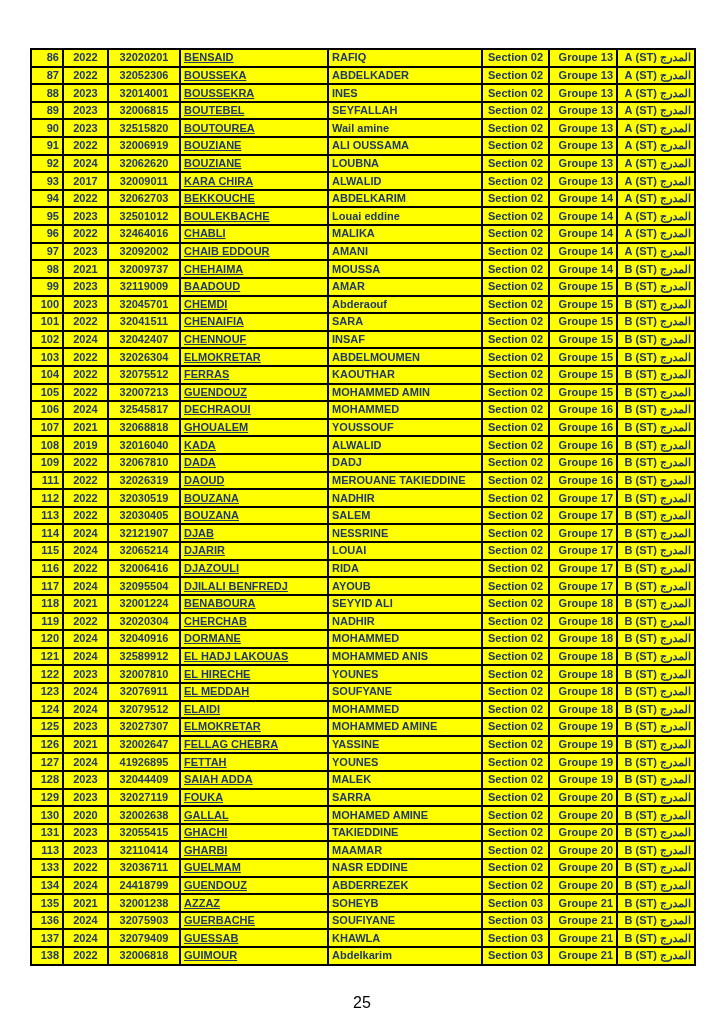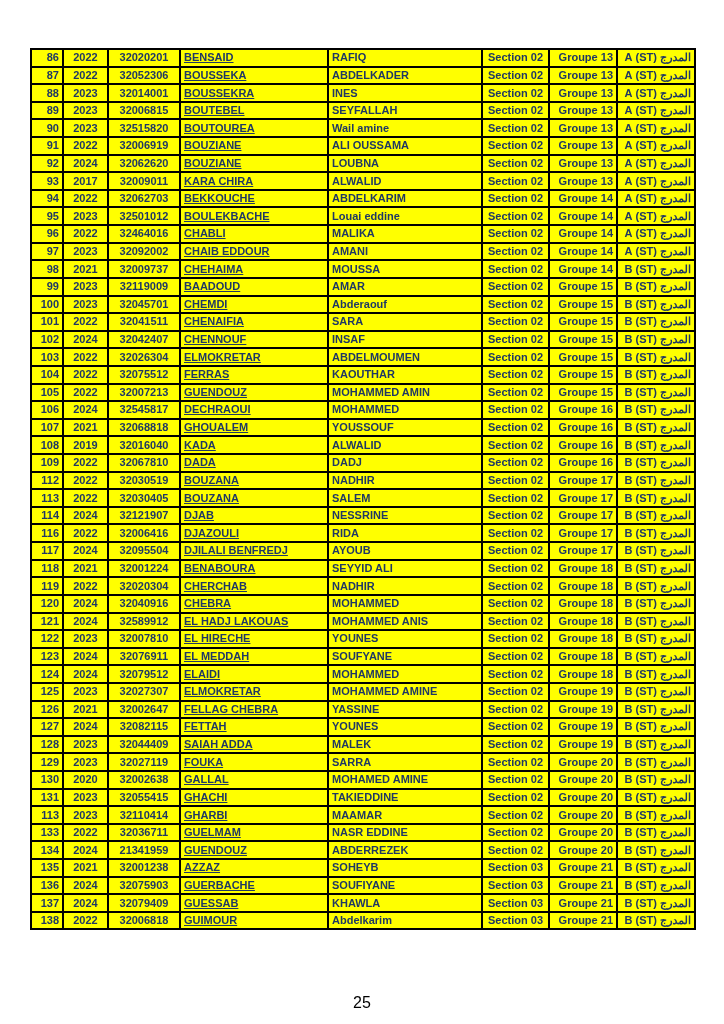--- a/index.html
+++ b/index.html
@@ -307,20 +307,30 @@
           <td class="col-num">109</td>
           <td class="col-year">2022</td>
           <td class="col-matricule">32067810</td>
           <td class="col-surname">DADA</td>
           <td class="col-firstname">DADJ</td>
           <td class="col-section">Section 02</td>
           <td class="col-groupe">Groupe 16</td>
           <td class="col-amphi" dir="rtl">المدرج (ST) B</td>
         </tr>
         <tr>
+          <td class="col-num">111</td>
+          <td class="col-year">2022</td>
+          <td class="col-matricule">32026319</td>
+          <td class="col-surname">DAOUD</td>
+          <td class="col-firstname">MEROUANE TAKIEDDINE</td>
+          <td class="col-section">Section 02</td>
+          <td class="col-groupe">Groupe 16</td>
+          <td class="col-amphi" dir="rtl">المدرج (ST) B</td>
+        </tr>
+        <tr>
           <td class="col-num">112</td>
           <td class="col-year">2022</td>
           <td class="col-matricule">32030519</td>
           <td class="col-surname">BOUZANA</td>
           <td class="col-firstname">NADHIR</td>
           <td class="col-section">Section 02</td>
           <td class="col-groupe">Groupe 17</td>
           <td class="col-amphi" dir="rtl">المدرج (ST) B</td>
         </tr>
         <tr>
@@ -332,20 +342,30 @@
           <td class="col-section">Section 02</td>
           <td class="col-groupe">Groupe 17</td>
           <td class="col-amphi" dir="rtl">المدرج (ST) B</td>
         </tr>
         <tr>
           <td class="col-num">114</td>
           <td class="col-year">2024</td>
           <td class="col-matricule">32121907</td>
           <td class="col-surname">DJAB</td>
           <td class="col-firstname">NESSRINE</td>
+          <td class="col-section">Section 02</td>
+          <td class="col-groupe">Groupe 17</td>
+          <td class="col-amphi" dir="rtl">المدرج (ST) B</td>
+        </tr>
+        <tr>
+          <td class="col-num">115</td>
+          <td class="col-year">2024</td>
+          <td class="col-matricule">32065214</td>
+          <td class="col-surname">DJARIR</td>
+          <td class="col-firstname">LOUAI</td>
           <td class="col-section">Section 02</td>
           <td class="col-groupe">Groupe 17</td>
           <td class="col-amphi" dir="rtl">المدرج (ST) B</td>
         </tr>
         <tr>
           <td class="col-num">116</td>
           <td class="col-year">2022</td>
           <td class="col-matricule">32006416</td>
           <td class="col-surname">DJAZOULI</td>
           <td class="col-firstname">RIDA</td>
@@ -380,21 +400,21 @@
           <td class="col-surname">CHERCHAB</td>
           <td class="col-firstname">NADHIR</td>
           <td class="col-section">Section 02</td>
           <td class="col-groupe">Groupe 18</td>
           <td class="col-amphi" dir="rtl">المدرج (ST) B</td>
         </tr>
         <tr>
           <td class="col-num">120</td>
           <td class="col-year">2024</td>
           <td class="col-matricule">32040916</td>
-          <td class="col-surname">CHEBRA</td>
+          <td class="col-surname">DORMANE</td>
           <td class="col-firstname">MOHAMMED</td>
           <td class="col-section">Section 02</td>
           <td class="col-groupe">Groupe 18</td>
           <td class="col-amphi" dir="rtl">المدرج (ST) B</td>
         </tr>
         <tr>
           <td class="col-num">121</td>
           <td class="col-year">2024</td>
           <td class="col-matricule">32589912</td>
           <td class="col-surname">EL HADJ LAKOUAS</td>
@@ -449,21 +469,21 @@
           <td class="col-matricule">32002647</td>
           <td class="col-surname">FELLAG CHEBRA</td>
           <td class="col-firstname">YASSINE</td>
           <td class="col-section">Section 02</td>
           <td class="col-groupe">Groupe 19</td>
           <td class="col-amphi" dir="rtl">المدرج (ST) B</td>
         </tr>
         <tr>
           <td class="col-num">127</td>
           <td class="col-year">2024</td>
-          <td class="col-matricule">32082115</td>
+          <td class="col-matricule">41926895</td>
           <td class="col-surname">FETTAH</td>
           <td class="col-firstname">YOUNES</td>
           <td class="col-section">Section 02</td>
           <td class="col-groupe">Groupe 19</td>
           <td class="col-amphi" dir="rtl">المدرج (ST) B</td>
         </tr>
         <tr>
           <td class="col-num">128</td>
           <td class="col-year">2023</td>
           <td class="col-matricule">32044409</td>
@@ -519,21 +539,21 @@
           <td class="col-matricule">32036711</td>
           <td class="col-surname">GUELMAM</td>
           <td class="col-firstname">NASR EDDINE</td>
           <td class="col-section">Section 02</td>
           <td class="col-groupe">Groupe 20</td>
           <td class="col-amphi" dir="rtl">المدرج (ST) B</td>
         </tr>
         <tr>
           <td class="col-num">134</td>
           <td class="col-year">2024</td>
-          <td class="col-matricule">21341959</td>
+          <td class="col-matricule">24418799</td>
           <td class="col-surname">GUENDOUZ</td>
           <td class="col-firstname">ABDERREZEK</td>
           <td class="col-section">Section 02</td>
           <td class="col-groupe">Groupe 20</td>
           <td class="col-amphi" dir="rtl">المدرج (ST) B</td>
         </tr>
         <tr>
           <td class="col-num">135</td>
           <td class="col-year">2021</td>
           <td class="col-matricule">32001238</td>

